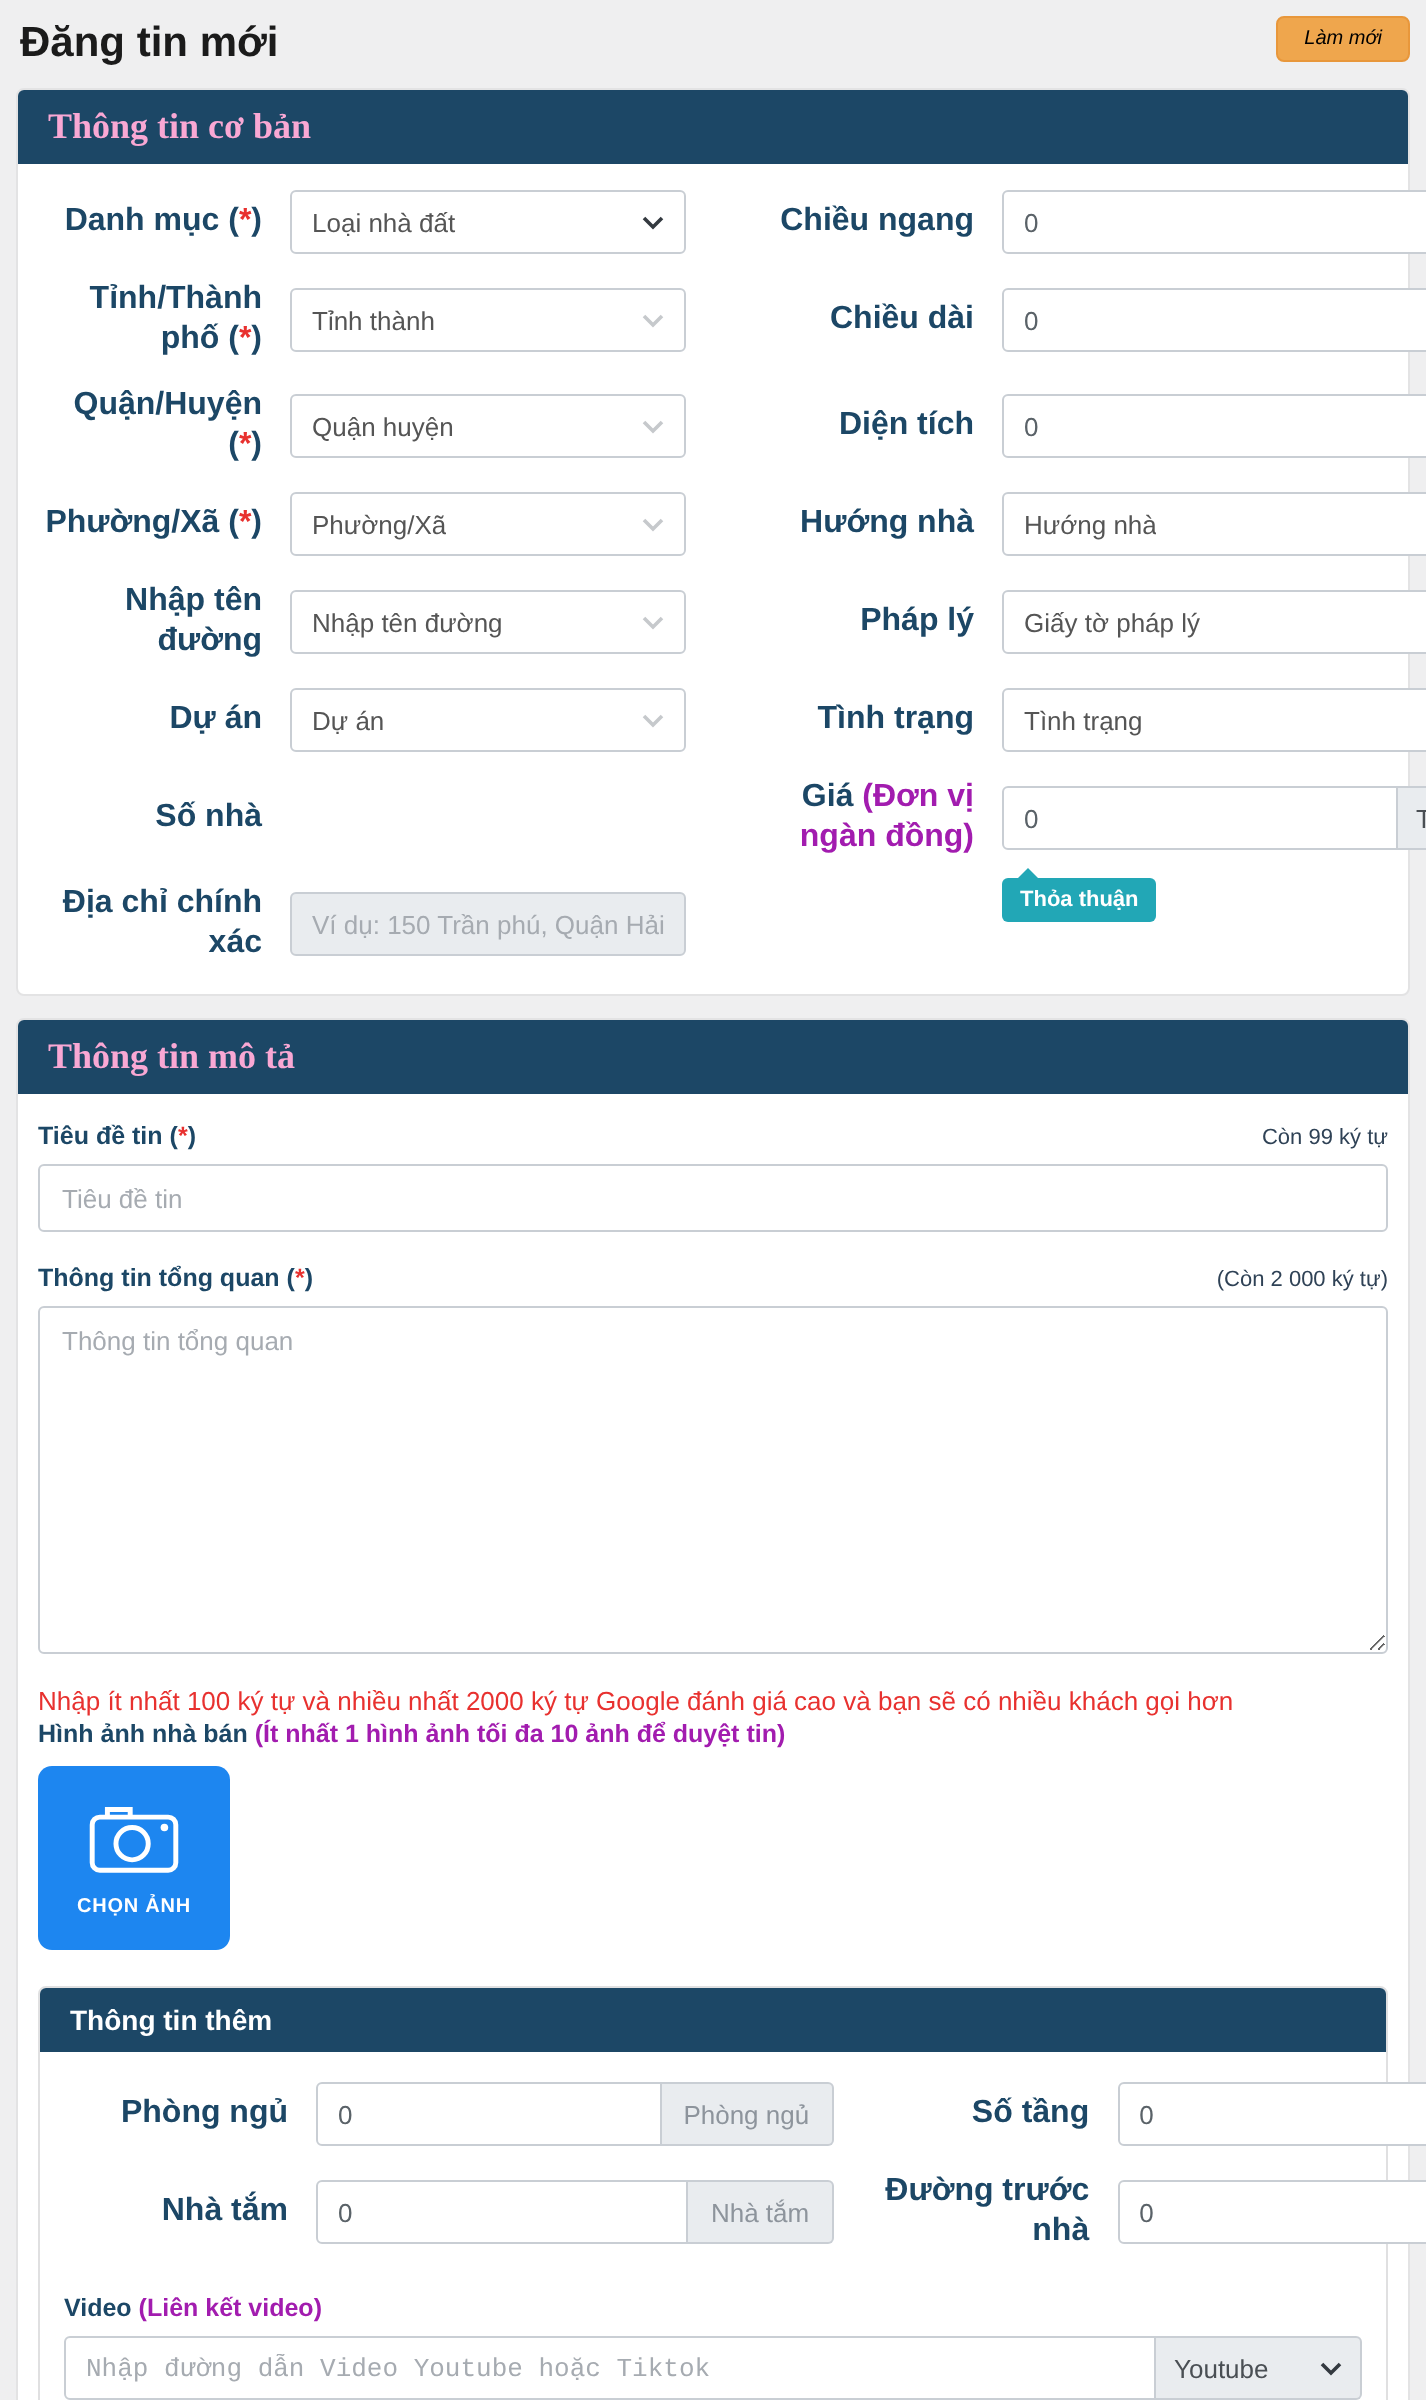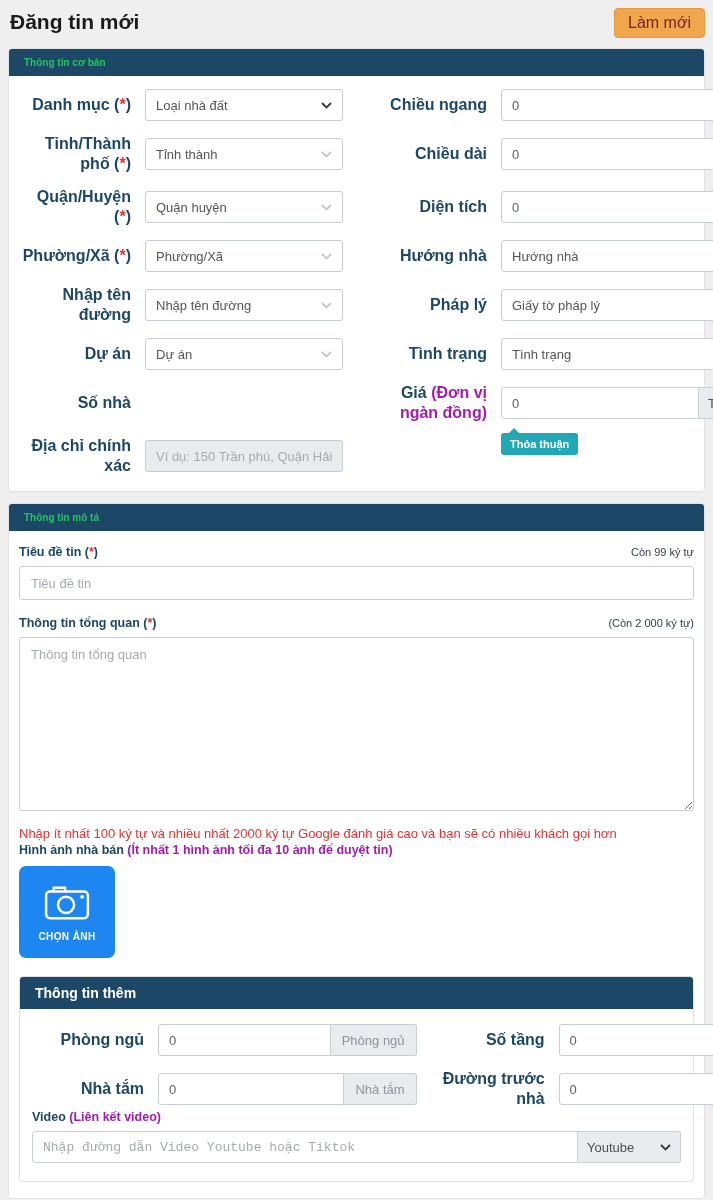--- a/index.html
+++ b/index.html
@@ -3,23 +3,23 @@
 <meta charset="utf-8">
 <style>
   html,body{margin:0;padding:0;}
   body{
     width:713px;min-height:1200px;background:#efeff0;
     font-family:"Liberation Sans", sans-serif;
     -webkit-font-smoothing:antialiased;
   }
   .topbar{display:flex;justify-content:space-between;align-items:flex-start;padding:8px 8px 10px 10px;}
   .page-title{font-size:21px;font-weight:bold;color:#1b1b1b;margin:2px 0 0 0;}
-  .btn-refresh{background:#efa64d;border:1px solid #e8973b;color:#7f1d1d;font-size:16px;padding:5px 13px;border-radius:4px;cursor:pointer;font-family:inherit;}
+  .btn-refresh{background:#efa64d;border:1px solid #e8973b;color:#000000;font-size:10px;padding:5px 13px;border-radius:4px;cursor:pointer;font-family:inherit;font-style:italic;}
   .card{background:#fff;border:1px solid #e3e3e4;border-radius:4px;margin:0 8px 11px 8px;}
-  .card-header{background:#1c4766;color:#22c55e;font-size:10px;font-weight:bold;padding:8px 15px;border-radius:3px 3px 0 0;}
+  .card-header{background:#1c4766;color:#f9a8d4;font-size:18px;font-weight:bold;padding:8px 15px;border-radius:3px 3px 0 0;font-family:Liberation Serif, serif;}
   .card-body{padding:13px 10px 15px 10px;}
 
   .form-grid{display:grid;grid-template-columns:1fr 1fr;column-gap:16px;row-gap:13px;}
   .field{display:flex;align-items:center;min-height:32px;}
   .lbl{flex:none;text-align:right;font-size:16px;font-weight:bold;color:#1c4766;padding-right:14px;line-height:1.25;}
   .lbl-l{width:112px;}
   .lbl-r{width:128px;}
   .req .pp{color:#1c4766;}
   .req .star{color:#e8312f;}
   .note-red{color:#a21caf;}
@@ -61,21 +61,21 @@
 
   .photo-btn{width:96px;height:92px;background:#1d86f0;border:none;border-radius:7px;cursor:pointer;
     display:flex;flex-direction:column;align-items:center;justify-content:center;gap:7px;margin:2px 0 18px 0;}
   .photo-btn-label{color:#fff;font-size:10px;font-weight:bold;letter-spacing:.4px;font-family:inherit;}
 
   .sub-panel{border:1px solid #e0e0e1;border-radius:4px;}
   .sub-header{background:#1c4766;color:#fff;font-size:14px;font-weight:bold;padding:8px 15px;border-radius:3px 3px 0 0;}
   .sub-body{padding:15px 12px 18px 12px;}
   .sub-grid{display:grid;grid-template-columns:1fr 1fr;column-gap:16px;row-gap:13px;}
   .lbl-s{width:112px;}
-  .video-block{margin-top:1px;}
+  .video-block{margin-top:21px;}
   .video-label{font-size:12.5px;font-weight:bold;color:#1c4766;margin-bottom:7px;}
   .video-label .note-red{font-weight:bold;}
   .video-group{display:flex;}
   .video-group .txt{flex:1;border-radius:3px 0 0 3px;font-family:Liberation Mono, monospace;}
   .source-select{flex:none;width:84px;background:#e9ecef;border:1px solid #c9ced4;border-left:0;border-radius:0 3px 3px 0;
     display:flex;align-items:center;justify-content:space-between;padding:0 9px;font-size:13px;color:#4a4f54;cursor:pointer;}
 
   .footer-card{background:#fff;border:1px solid #e3e3e4;border-radius:4px;margin:0 8px;padding:13px 0 15px 0;
     display:flex;justify-content:center;}
 </style>

